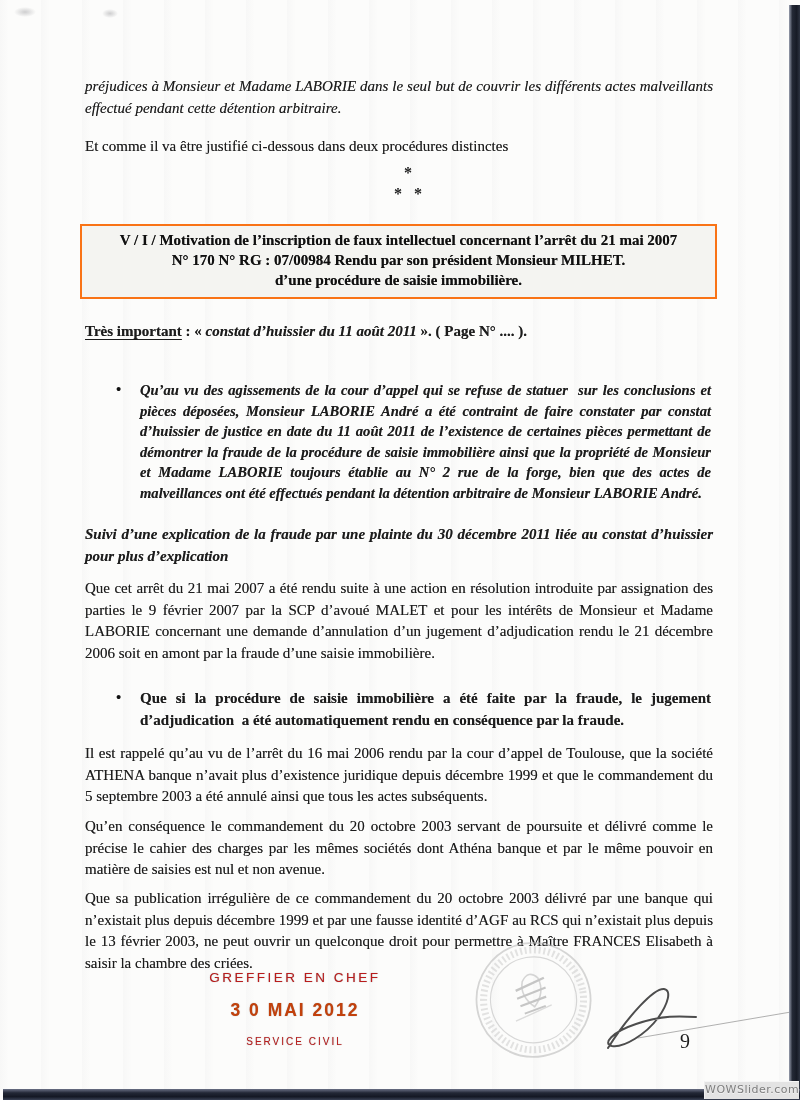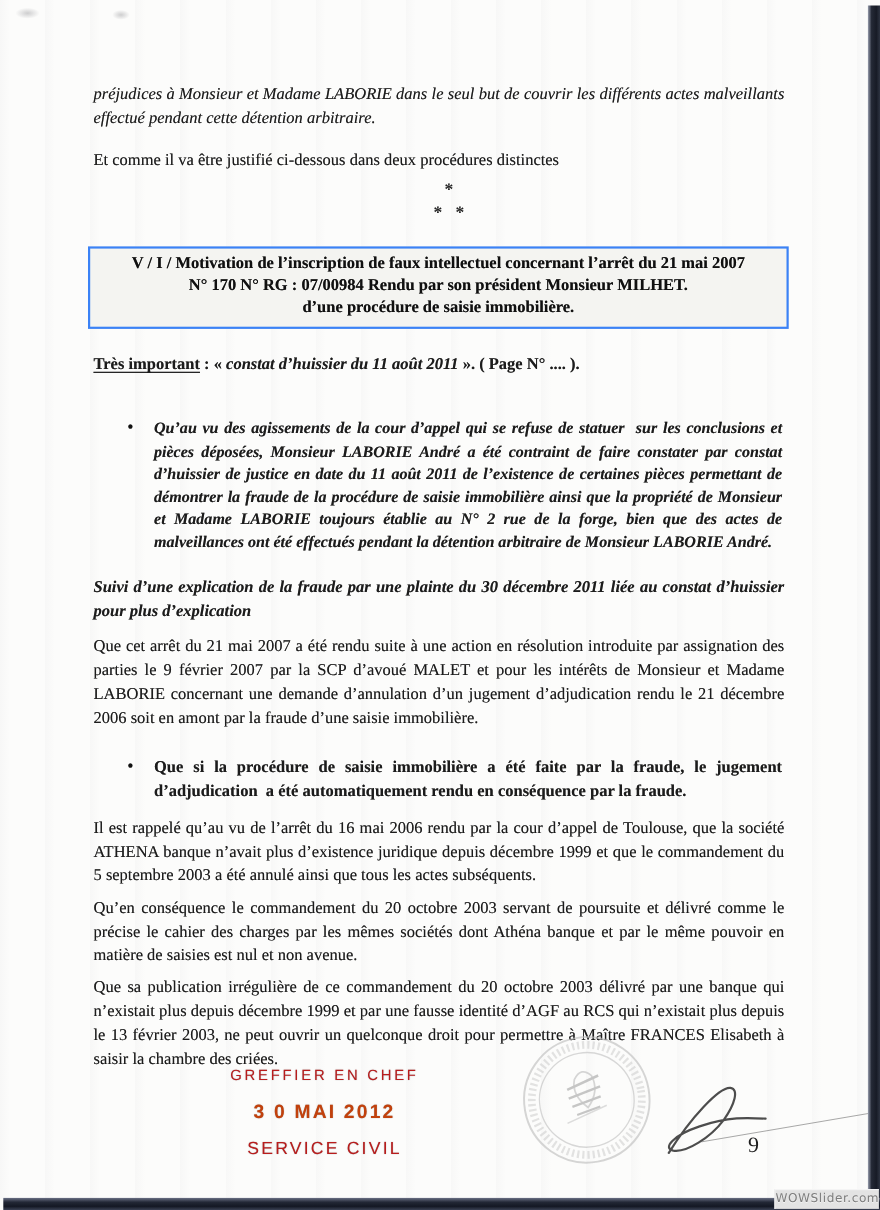--- a/index.html
+++ b/index.html
@@ -25,37 +25,37 @@
     font-size:15px;line-height:21.7px;color:#1c1c1c;
     text-shadow:0 0 0.5px rgba(20,20,20,0.55);
   }
   .j{text-align:justify;}
   .b{font-weight:bold;}
   .bi{font-weight:bold;font-style:italic;}
   .u{text-decoration:underline;text-underline-offset:2.5px;}
   .star{position:absolute;left:330px;width:160px;text-align:center;font-size:16px;font-weight:bold;color:#222;letter-spacing:4px;}
   .header-box{
     position:absolute;box-sizing:border-box;left:80px;top:224px;width:637px;
-    border:2px solid #3b82f6;background:#f4f4f1;
+    border:2px solid #f97316;background:#f4f4f1;
     padding:5px 6px 7px 6px;text-align:center;
     font-weight:bold;font-size:15px;line-height:19.8px;color:#101010;
     text-shadow:0 0 0.5px rgba(10,10,10,0.6);
   }
   .bullet-marker{
     position:absolute;left:116px;font-size:15px;font-weight:bold;color:#111;
   }
   .bullet-text{left:140px;width:571px;}
   .stamp{
     position:absolute;left:185px;width:220px;text-align:center;
     font-family:"Liberation Sans", sans-serif;color:#b91c1c;
     text-shadow:0 0 1px rgba(80,80,80,0.5);
   }
   .stamp-title{top:970px;font-size:13.5px;letter-spacing:2.5px;}
   .stamp-date{top:1000px;font-size:17.5px;letter-spacing:2px;font-weight:700;color:#c2410c;}
-  .stamp-subtitle{top:1036px;font-size:16px;letter-spacing:2px;text-align:center;}
+  .stamp-subtitle{top:1036px;font-size:10px;letter-spacing:2px;text-align:center;}
   .seal{position:absolute;left:468px;top:938px;opacity:0.85;transform:rotate(-10deg);}
   .signature{position:absolute;left:578px;top:976px;}
   .page-number{
     position:absolute;left:660px;top:1030px;width:50px;text-align:center;
     font-size:20px;color:#1e1e1e;
   }
   .border-right{
     position:absolute;left:789px;top:5px;width:11px;height:1095px;
     background:linear-gradient(to right,#9aa0b0 0%,#242936 30%,#171b26 70%,#2e3442 100%);
   }

